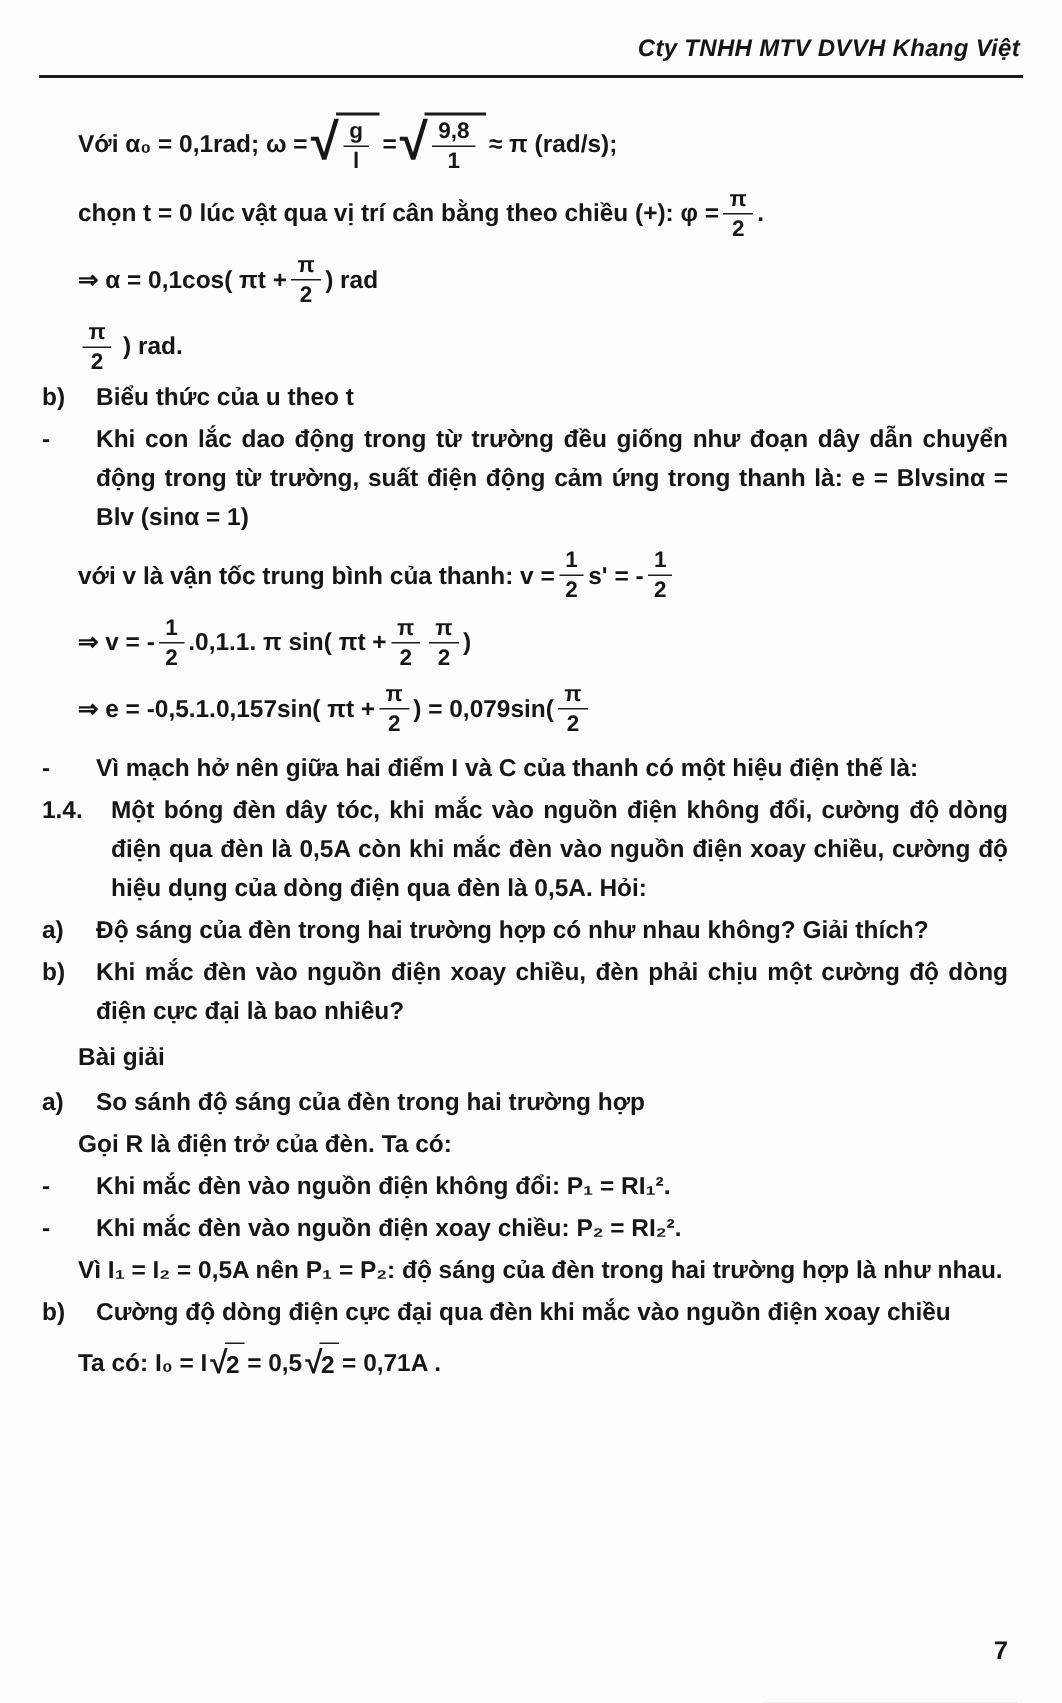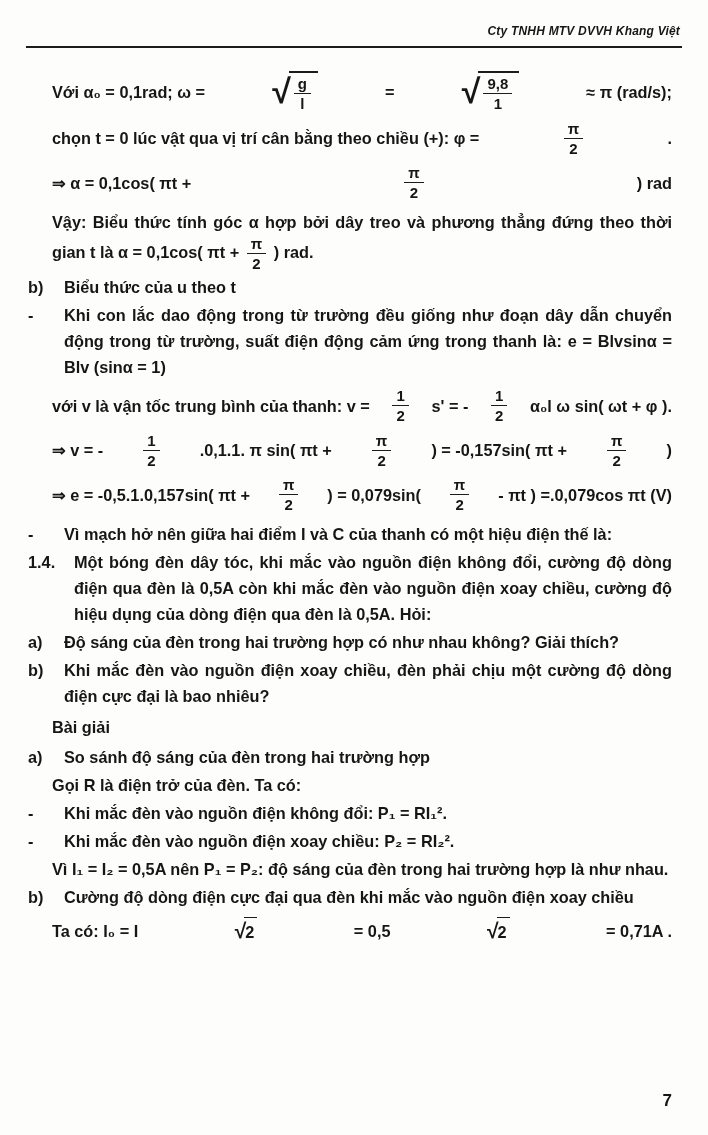--- a/index.html
+++ b/index.html
@@ -8,32 +8,32 @@
     width:708px; height:1135px;
     margin:0 auto;
     background:#fdfdfb;
     overflow:hidden;
     font-family:"Liberation Sans", sans-serif;
     font-weight:600;
     color:#161616;
     box-sizing:border-box;
   }
   .page-header { margin:0 26px; padding:24px 2px 8px 0; border-bottom:2.5px solid #1c1c1c; }
-  .publisher { text-align:right; font-style:italic; font-weight:bold; font-size:12px; letter-spacing:0.2px; }
+  .publisher { text-align:right; font-style:italic; font-weight:bold; font-size:16px; letter-spacing:0.2px; }
 
   .content { padding:16px 36px 0 52px; font-size:16.3px; line-height:26px; }
 
   .para { margin:0 0 2px 0; text-align:justify; }
 
   .row { display:flex; margin-left:-24px; margin-bottom:2px; }
   .marker { flex:0 0 24px; }
   .marker.wide { flex:0 0 34px; }
   .row .body { flex:1; text-align:justify;margin-left:12px; }
 
-  .formula { margin:7px 0; display:flex; align-items:center; flex-wrap:wrap;justify-content:space-between; }
+  .formula { margin:7px 0; display:flex; align-items:center; flex-wrap:wrap; }
 
   .frac {
     display:inline-flex; flex-direction:column; align-items:center;
     vertical-align:middle; line-height:1.15; margin:0 3px; font-size:0.92em;
   }
   .frac .num { border-bottom:1.6px solid #1c1c1c; padding:0 4px 1px; }
   .frac .den { padding-top:1px; }
 
   .sqrt { display:inline-flex; align-items:center; vertical-align:middle; margin:0 2px; }
   .sqrt .rad { font-size:34px; font-weight:600; line-height:0.85; }
@@ -90,21 +90,21 @@
     <div class="formula">
       <span class="seg">⇒ α = 0,1cos( πt + </span>
       <span class="frac">
           <span class="num">π</span>
           <span class="den">2</span>
         </span>
       <span class="seg"> ) rad</span>
     </div>
 
     <p class="para">
-      <span class="seg">Vậy: Biểu thức tính góc α hợp bởi dây treo và phương thẳng đứng theo thời gian t là α = 0,1cos( πt + </span><span class="frac">
+      <span class="frac">
           <span class="num">π</span>
           <span class="den">2</span>
         </span><span class="seg"> ) rad.</span>
     </p>
 
     <div class="row">
       <span class="marker">b)</span>
       <div class="body">Biểu thức của u theo t</div>
     </div>
 
@@ -117,54 +117,51 @@
       <span class="seg">với v là vận tốc trung bình của thanh: v = </span>
       <span class="frac">
           <span class="num">1</span>
           <span class="den">2</span>
         </span>
       <span class="seg"> s' = - </span>
       <span class="frac">
           <span class="num">1</span>
           <span class="den">2</span>
         </span>
-      <span class="seg"> α₀l ω sin( ωt + φ ).</span>
     </div>
 
     <div class="formula">
       <span class="seg">⇒ v = - </span>
       <span class="frac">
           <span class="num">1</span>
           <span class="den">2</span>
         </span>
       <span class="seg"> .0,1.1. π sin( πt + </span>
       <span class="frac">
           <span class="num">π</span>
           <span class="den">2</span>
         </span>
-      <span class="seg"> ) = -0,157sin( πt + </span>
       <span class="frac">
           <span class="num">π</span>
           <span class="den">2</span>
         </span>
       <span class="seg"> )</span>
     </div>
 
     <div class="formula">
       <span class="seg">⇒ e = -0,5.1.0,157sin( πt + </span>
       <span class="frac">
           <span class="num">π</span>
           <span class="den">2</span>
         </span>
       <span class="seg"> ) = 0,079sin( </span>
       <span class="frac">
           <span class="num">π</span>
           <span class="den">2</span>
         </span>
-      <span class="seg"> - πt ) =.0,079cos πt (V)</span>
     </div>
 
     <div class="row">
       <span class="marker">-</span>
       <div class="body">
         <div>Vì mạch hở nên giữa hai điểm I và C của thanh có một hiệu điện thế là:</div>
       </div>
     </div>
 
     <div class="row">

